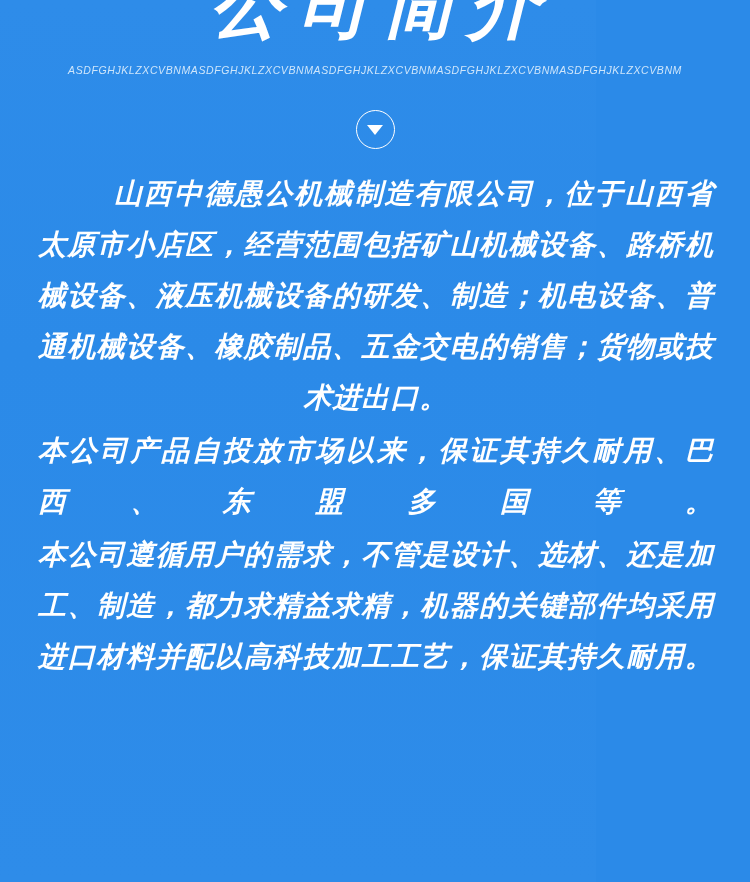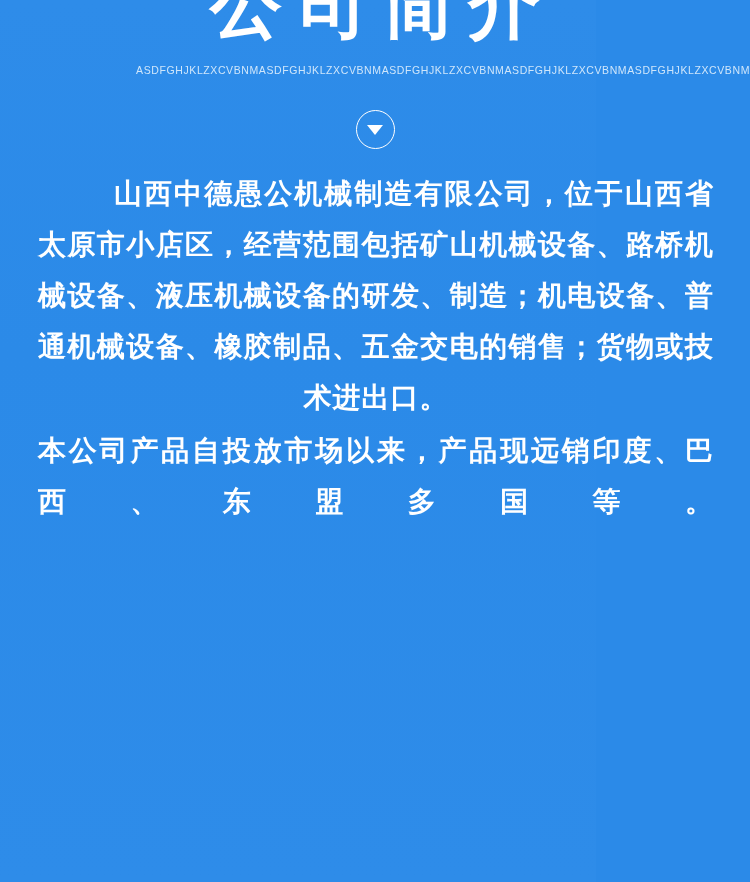--- a/index.html
+++ b/index.html
@@ -12,20 +12,21 @@
     background: #2b8ae8;
     font-family: "Liberation Sans", sans-serif;
     overflow: hidden;
     position: relative;
   }
   .page {
     width: 596px;
     height: 882px;
     position: relative;
     background: linear-gradient(180deg, #2e8ce9 0%, #2b8ae8 40%, #2e8ce9 100%);
+    font-style: italic;
   }
   .title {
     position: absolute;
     top: -34px;
     left: 0;
     width: 750px;
     text-align: center;
     color: #ffffff;
     font-size: 72px;
     font-weight: bold;
@@ -40,21 +41,20 @@
     left: 0;
     width: 750px;
     text-align: center;
     color: #cfe6fb;
     font-size: 10.5px;
     letter-spacing: 0.6px;
     line-height: 1.95;
   }
   .subtitle div {
     white-space: nowrap;
-    text-align: right;
   }
   .arrow-wrap {
     position: absolute;
     top: 110px;
     left: 0;
     width: 750px;
     display: flex;
     justify-content: center;
   }
   .arrow-circle {
@@ -108,16 +108,17 @@
   <div class="arrow-wrap">
     <div class="arrow-circle">
       <svg width="20" height="14" viewBox="0 0 20 14" aria-hidden="true">
         <polygon points="2,2 18,2 10,12" fill="#ffffff"></polygon>
       </svg>
     </div>
   </div>
 
   <div class="body-text">
     <p class="para indent p1">山西中德愚公机械制造有限公司，位于山西省太原市小店区，经营范围包括矿山机械设备、路桥机械设备、液压机械设备的研发、制造；机电设备、普通机械设备、橡胶制品、五金交电的销售；货物或技术进出口。</p>
-    <p class="para p2">本公司产品自投放市场以来，产品现远销印度、巴西、东盟多国等。</p>
+    <p class="para p2">本公司产品自投放市场以来，保证其持久耐用、巴西、东盟多国等。</p>
+    <p class="para p3">本公司遵循用户的需求，不管是设计、选材、还是加工、制造，都力求精益求精，机器的关键部件均采用进口材料并配以高科技加工工艺，保证其持久耐用。</p>
   </div>
 
 </div>
 
 </body></html>

